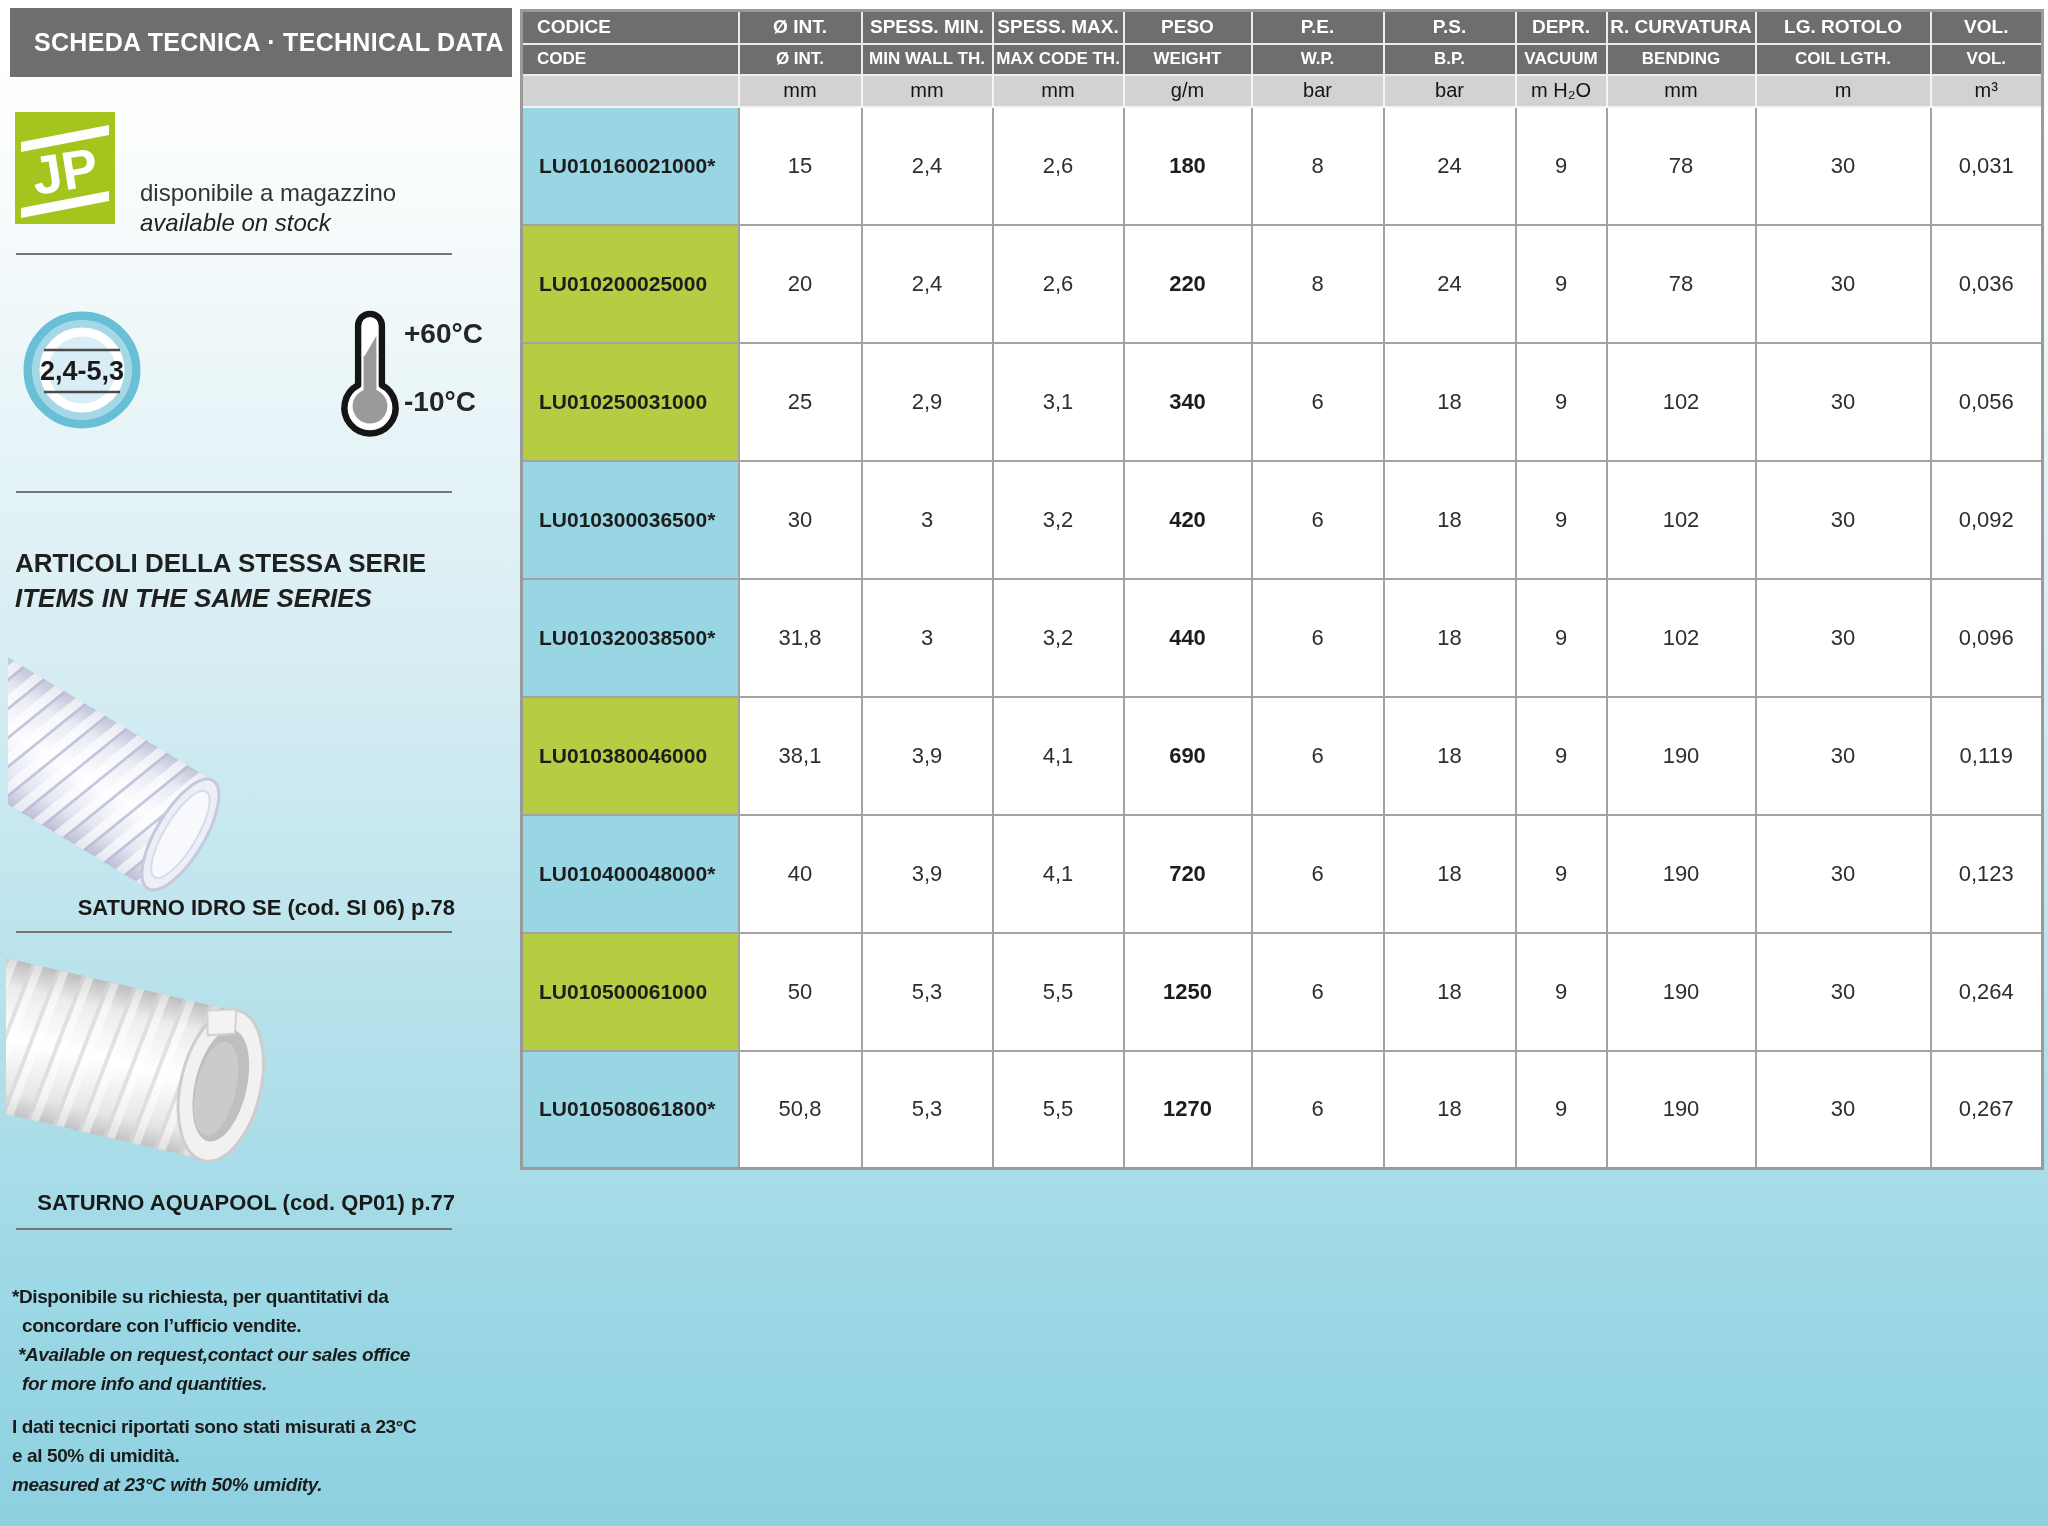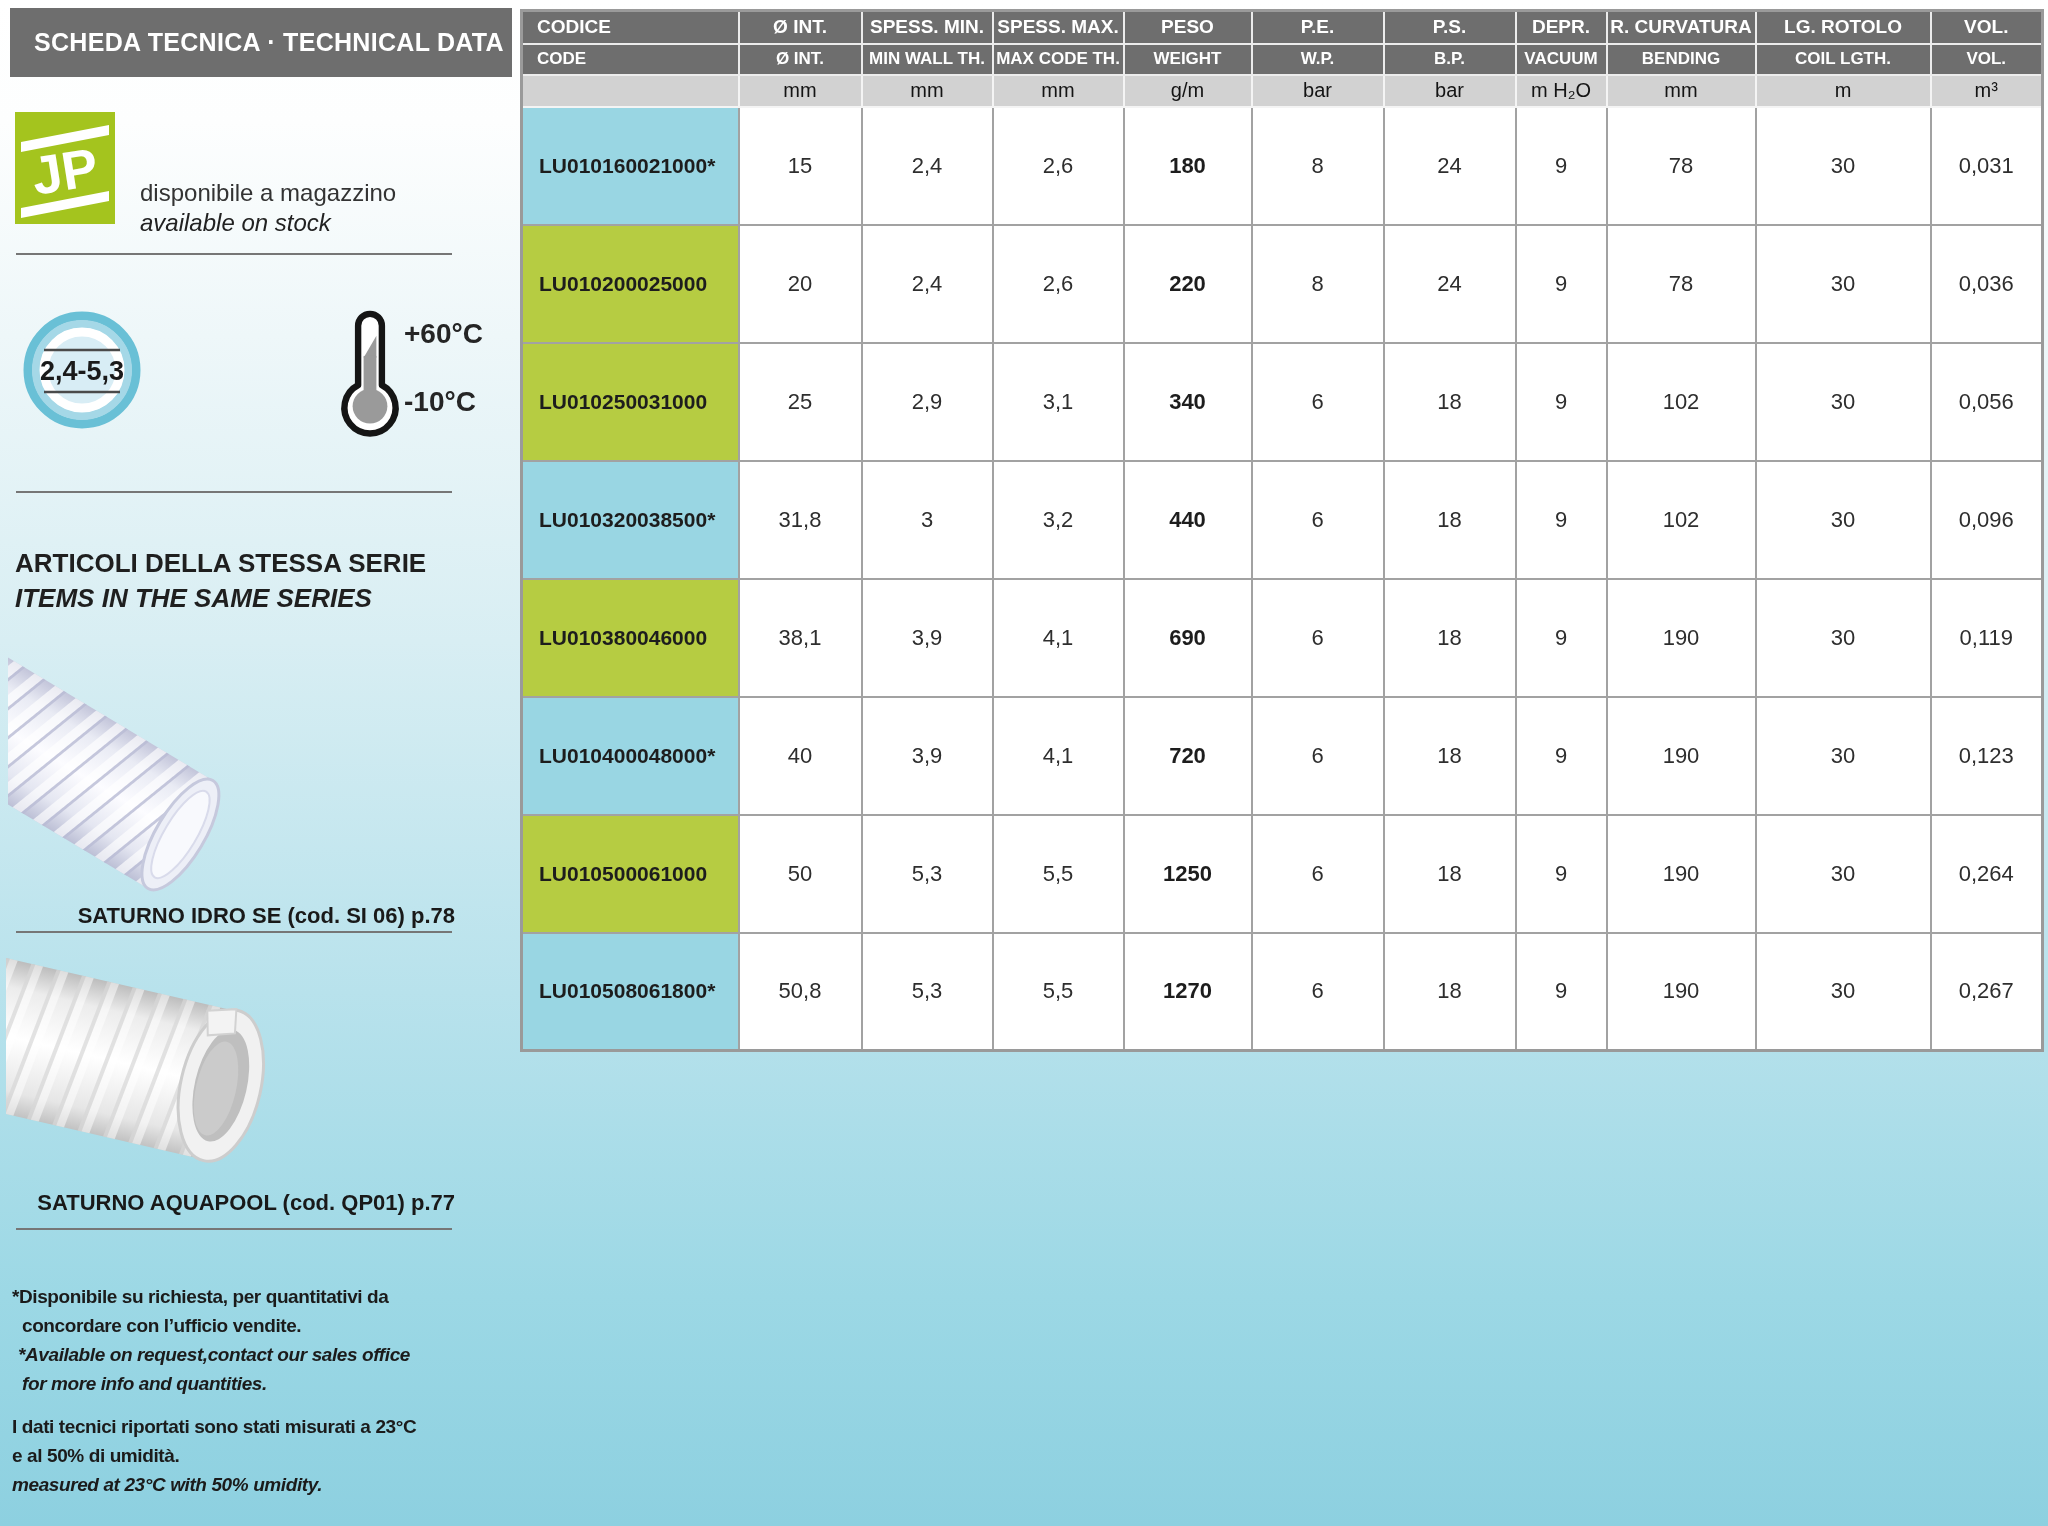--- a/index.html
+++ b/index.html
@@ -27,21 +27,21 @@
   .ring-badge{position:absolute;left:20px;top:308px;width:124px;height:124px;}
   .thermo{position:absolute;left:338px;top:300px;width:64px;height:142px;}
   .temp-label{position:absolute;left:404px;font-size:28px;font-weight:bold;color:#252525;white-space:nowrap;}
   .temp-max{top:318px;} .temp-min{top:386px;}
   .series-title{position:absolute;left:15px;top:546px;font-size:26px;font-weight:bold;color:#1f1f1f;line-height:35px;white-space:nowrap;}
   .series-title .en{font-style:italic;}
   .hose1{position:absolute;left:8px;top:633px;width:250px;height:265px;}
   .hose2{position:absolute;left:6px;top:940px;width:330px;height:235px;}
   .product-caption{position:absolute;left:10px;width:445px;text-align:right;
     font-size:22px;font-weight:bold;color:#191919;white-space:nowrap;}
-  .cap1{top:895px;margin-top:8px;} .cap2{top:1190px;}
+  .cap1{top:895px;} .cap2{top:1190px;}
   .footnotes{position:absolute;left:12px;top:1282px;width:460px;
     font-size:19px;line-height:29px;color:#1b1b1b;letter-spacing:-0.4px;}
   .footnotes .line{display:block;white-space:nowrap;font-weight:bold;}
   .footnotes .it2{padding-left:10px;}
   .footnotes .en{font-style:italic;padding-left:6px;}
   .footnotes .en2{font-style:italic;padding-left:10px;}
   .footnotes .para2{margin-top:14px;}
   .footnotes .para2 .line{padding-left:0;}
   
   table.tech{
@@ -271,20 +271,33 @@
           <td class="">3,1</td>
           <td class="vbold">340</td>
           <td class="">6</td>
           <td class="">18</td>
           <td class="">9</td>
           <td class="">102</td>
           <td class="">30</td>
           <td class="">0,056</td>
         </tr>
         <tr>
+          <td class="code" style="background: rgb(153, 214, 227);">LU010300036500*</td>
+          <td class="">30</td>
+          <td class="">3</td>
+          <td class="">3,2</td>
+          <td class="vbold">420</td>
+          <td class="">6</td>
+          <td class="">18</td>
+          <td class="">9</td>
+          <td class="">102</td>
+          <td class="">30</td>
+          <td class="">0,092</td>
+        </tr>
+        <tr>
           <td class="code" style="background: rgb(153, 214, 227);">LU010320038500*</td>
           <td class="">31,8</td>
           <td class="">3</td>
           <td class="">3,2</td>
           <td class="vbold">440</td>
           <td class="">6</td>
           <td class="">18</td>
           <td class="">9</td>
           <td class="">102</td>
           <td class="">30</td>

